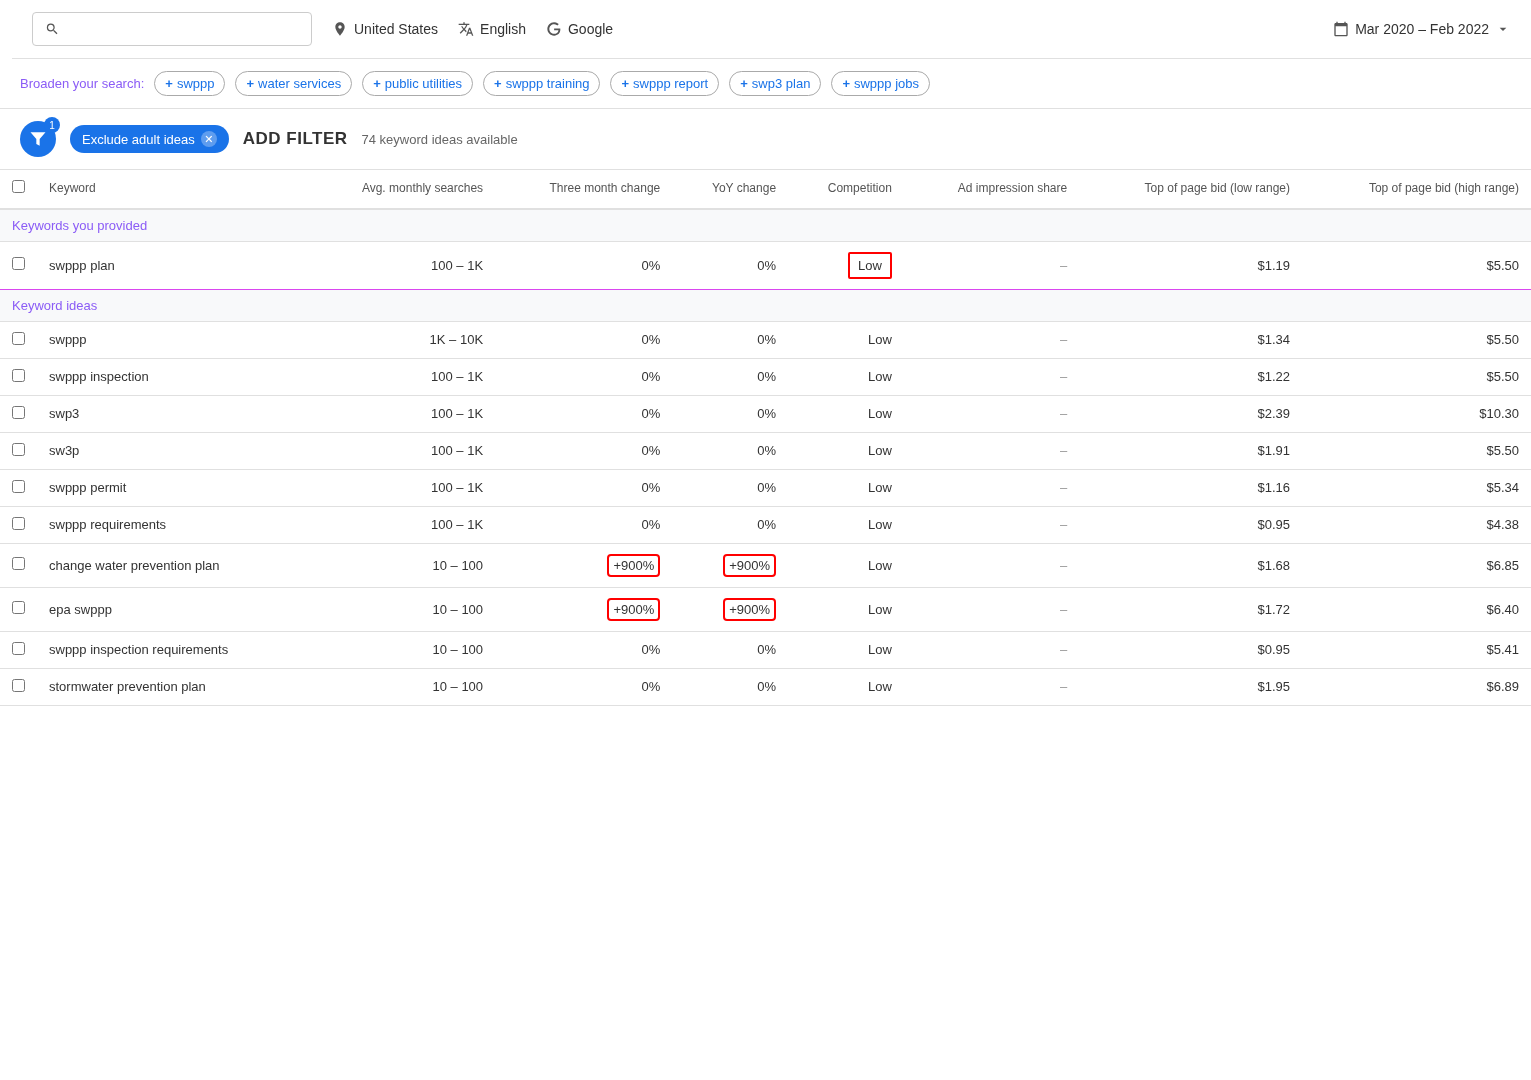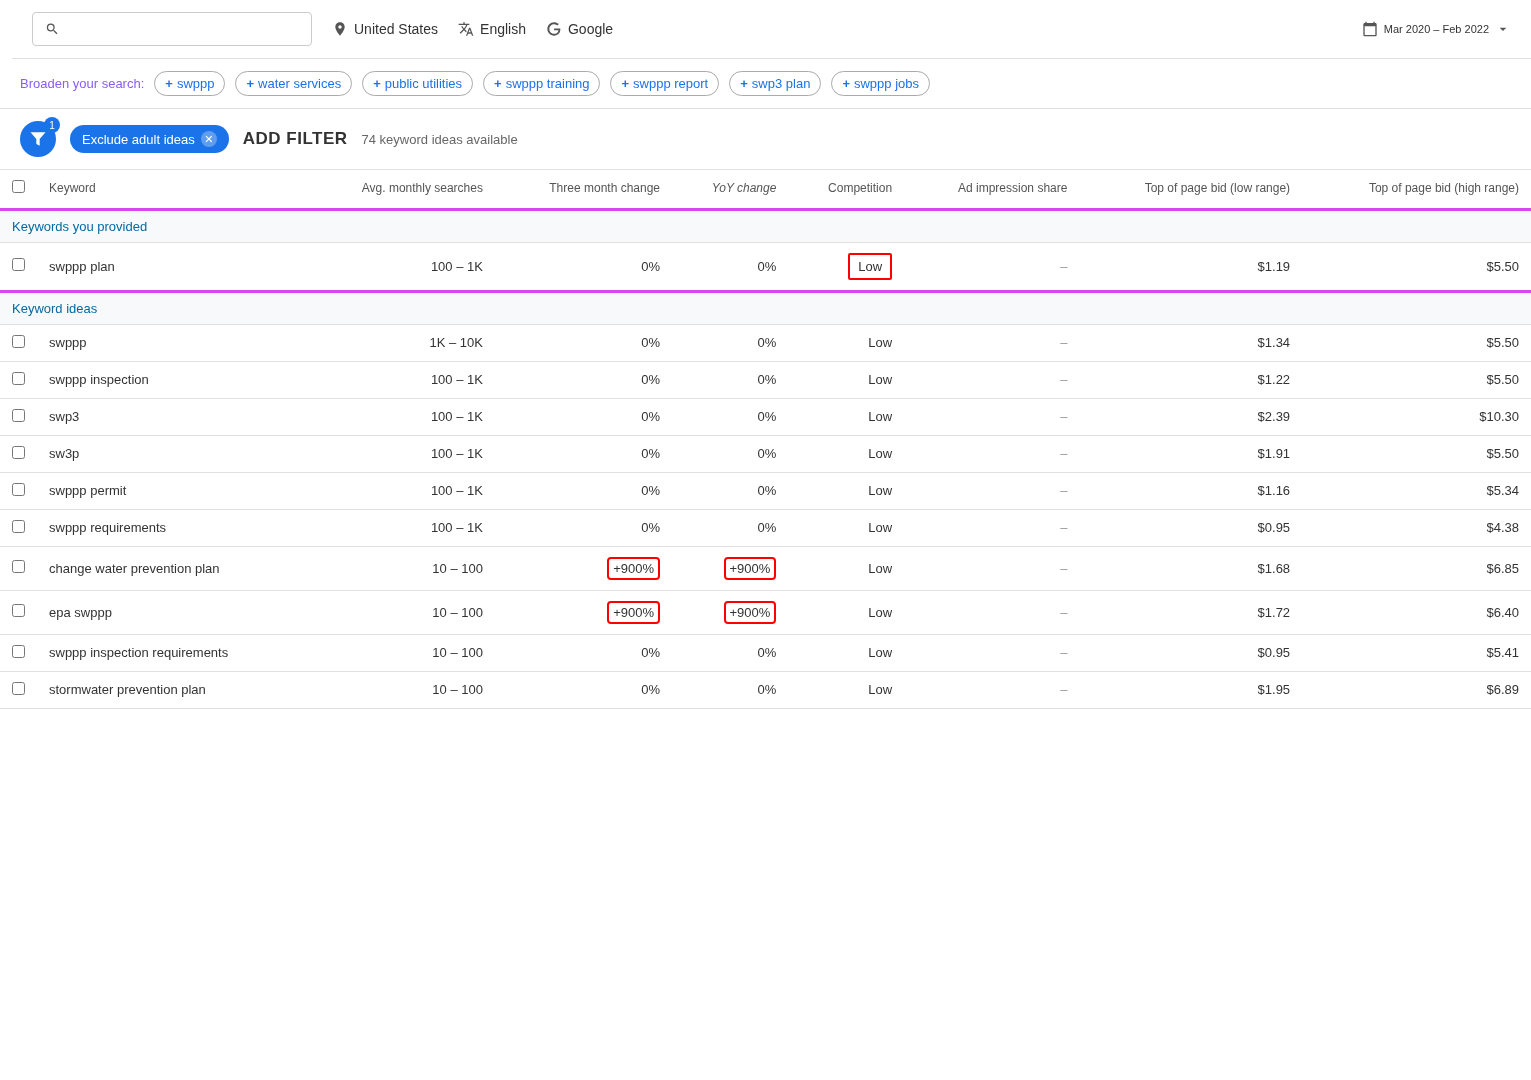--- a/index.html
+++ b/index.html
@@ -35,21 +35,21 @@
       align-items: center;
       gap: 6px;
       font-size: 14px;
       color: #333;
       cursor: pointer;
     }
     .date-picker {
       display: flex;
       align-items: center;
       gap: 6px;
-      font-size: 11px;
+      font-size: 14px;
       color: #333;
       cursor: pointer;
       margin-left: auto;
     }
 
     
     .broaden-bar {
       display: flex;
       align-items: center;
       padding: 12px 20px;
@@ -172,23 +172,23 @@
     }
     thead th:first-child,
     thead th:nth-child(2) {
       text-align: left;
     }
     .section-row td {
       background: #f8f9fa;
       padding: 8px 12px;
       font-size: 13px;
       font-weight: 500;
-      color: #0369a1;
+      color: #8b5cf6;
       border-bottom: 1px solid #e0e0e0;
-      border-top: 3px solid #d946ef;
+      border-top: 1px solid #d946ef;
     }
     tbody tr:not(.section-row) {
       border-bottom: 1px solid #e0e0e0;
     }
     tbody td {
       padding: 10px 12px;
       vertical-align: middle;
     }
     tbody td:first-child { width: 36px; }
     tbody td:nth-child(2) { text-align: left; color: #333; }
@@ -307,21 +307,21 @@
 <div class="table-wrapper">
   <table>
     <thead>
       <tr>
         <th class="check-cell">
           <input type="checkbox" style="">
         </th>
         <th style="text-align:left; cursor:pointer;">Keyword</th>
         <th style="cursor:pointer;">Avg. monthly searches</th>
         <th style="cursor:pointer;">Three month change</th>
-        <th style="cursor:pointer;font-style:italic;">YoY change</th>
+        <th style="cursor:pointer;">YoY change</th>
         <th style="cursor:pointer;">Competition</th>
         <th style="cursor:pointer;">Ad impression share</th>
         <th style="cursor:pointer;">Top of page bid (low range)</th>
         <th style="cursor:pointer;">Top of page bid (high range)</th>
       </tr>
     </thead>
     <tbody id="table-body">
     <tr class="section-row">
           <td colspan="9">Keywords you provided</td>
         </tr>

